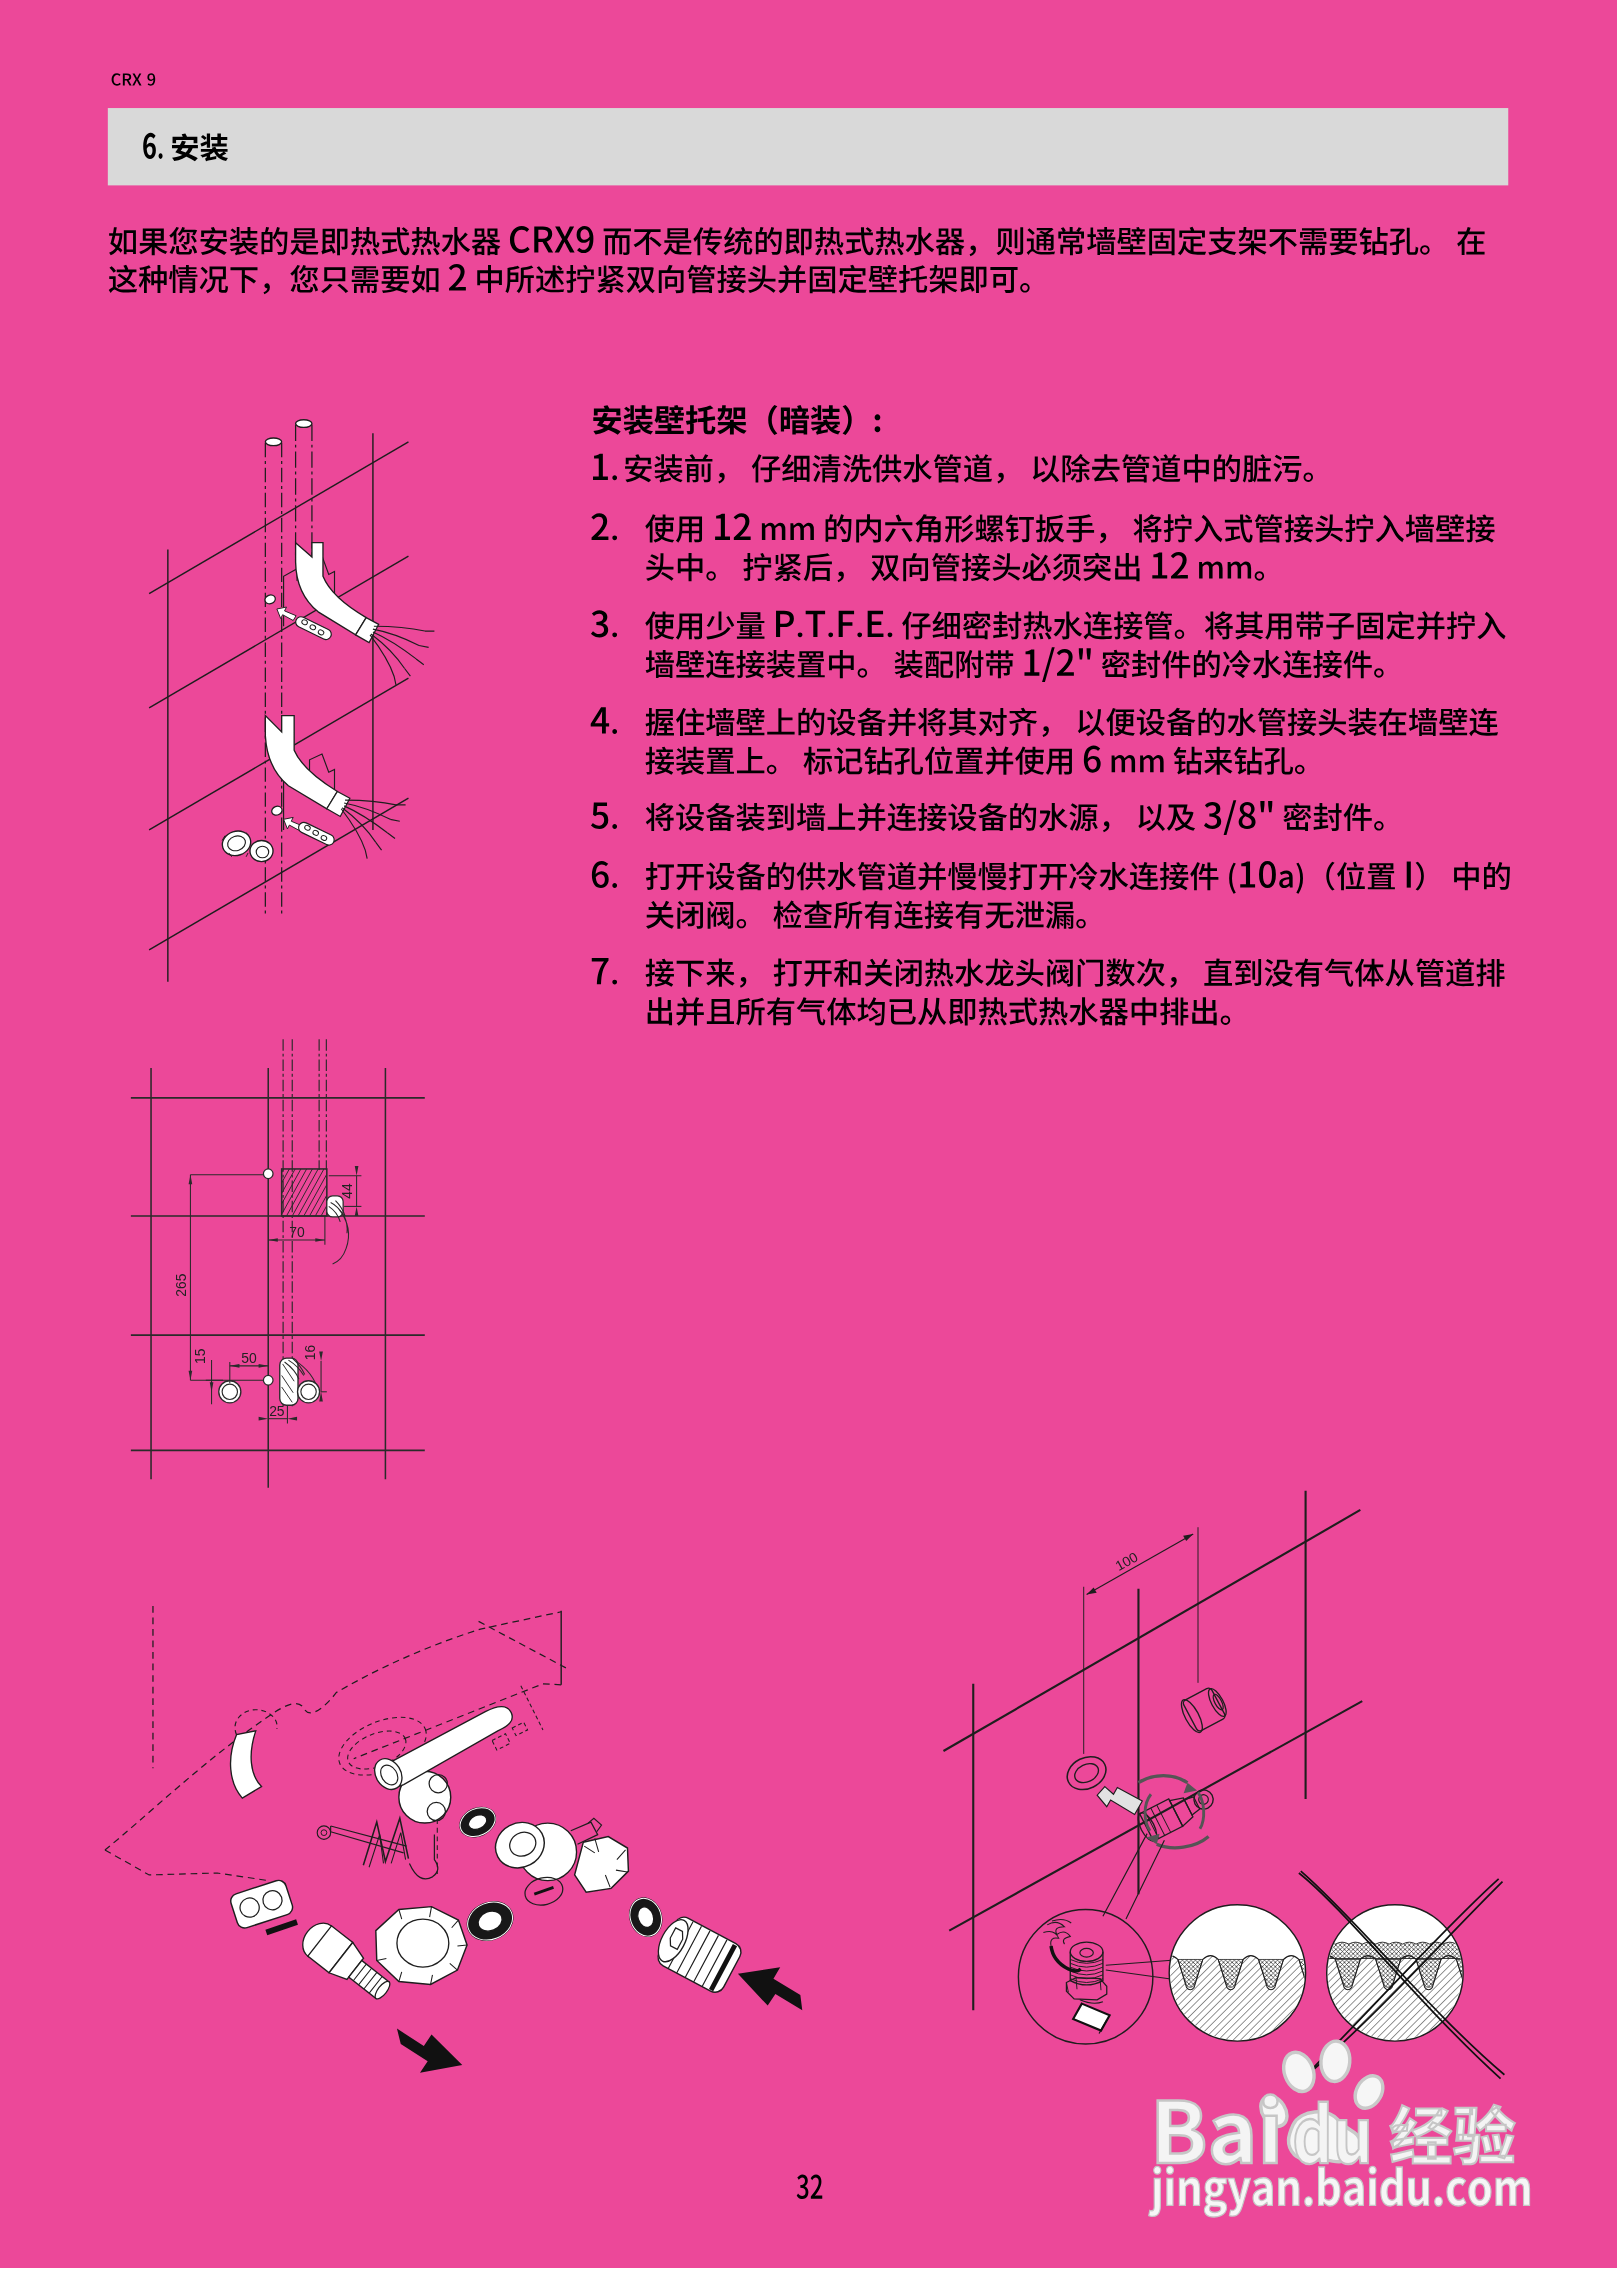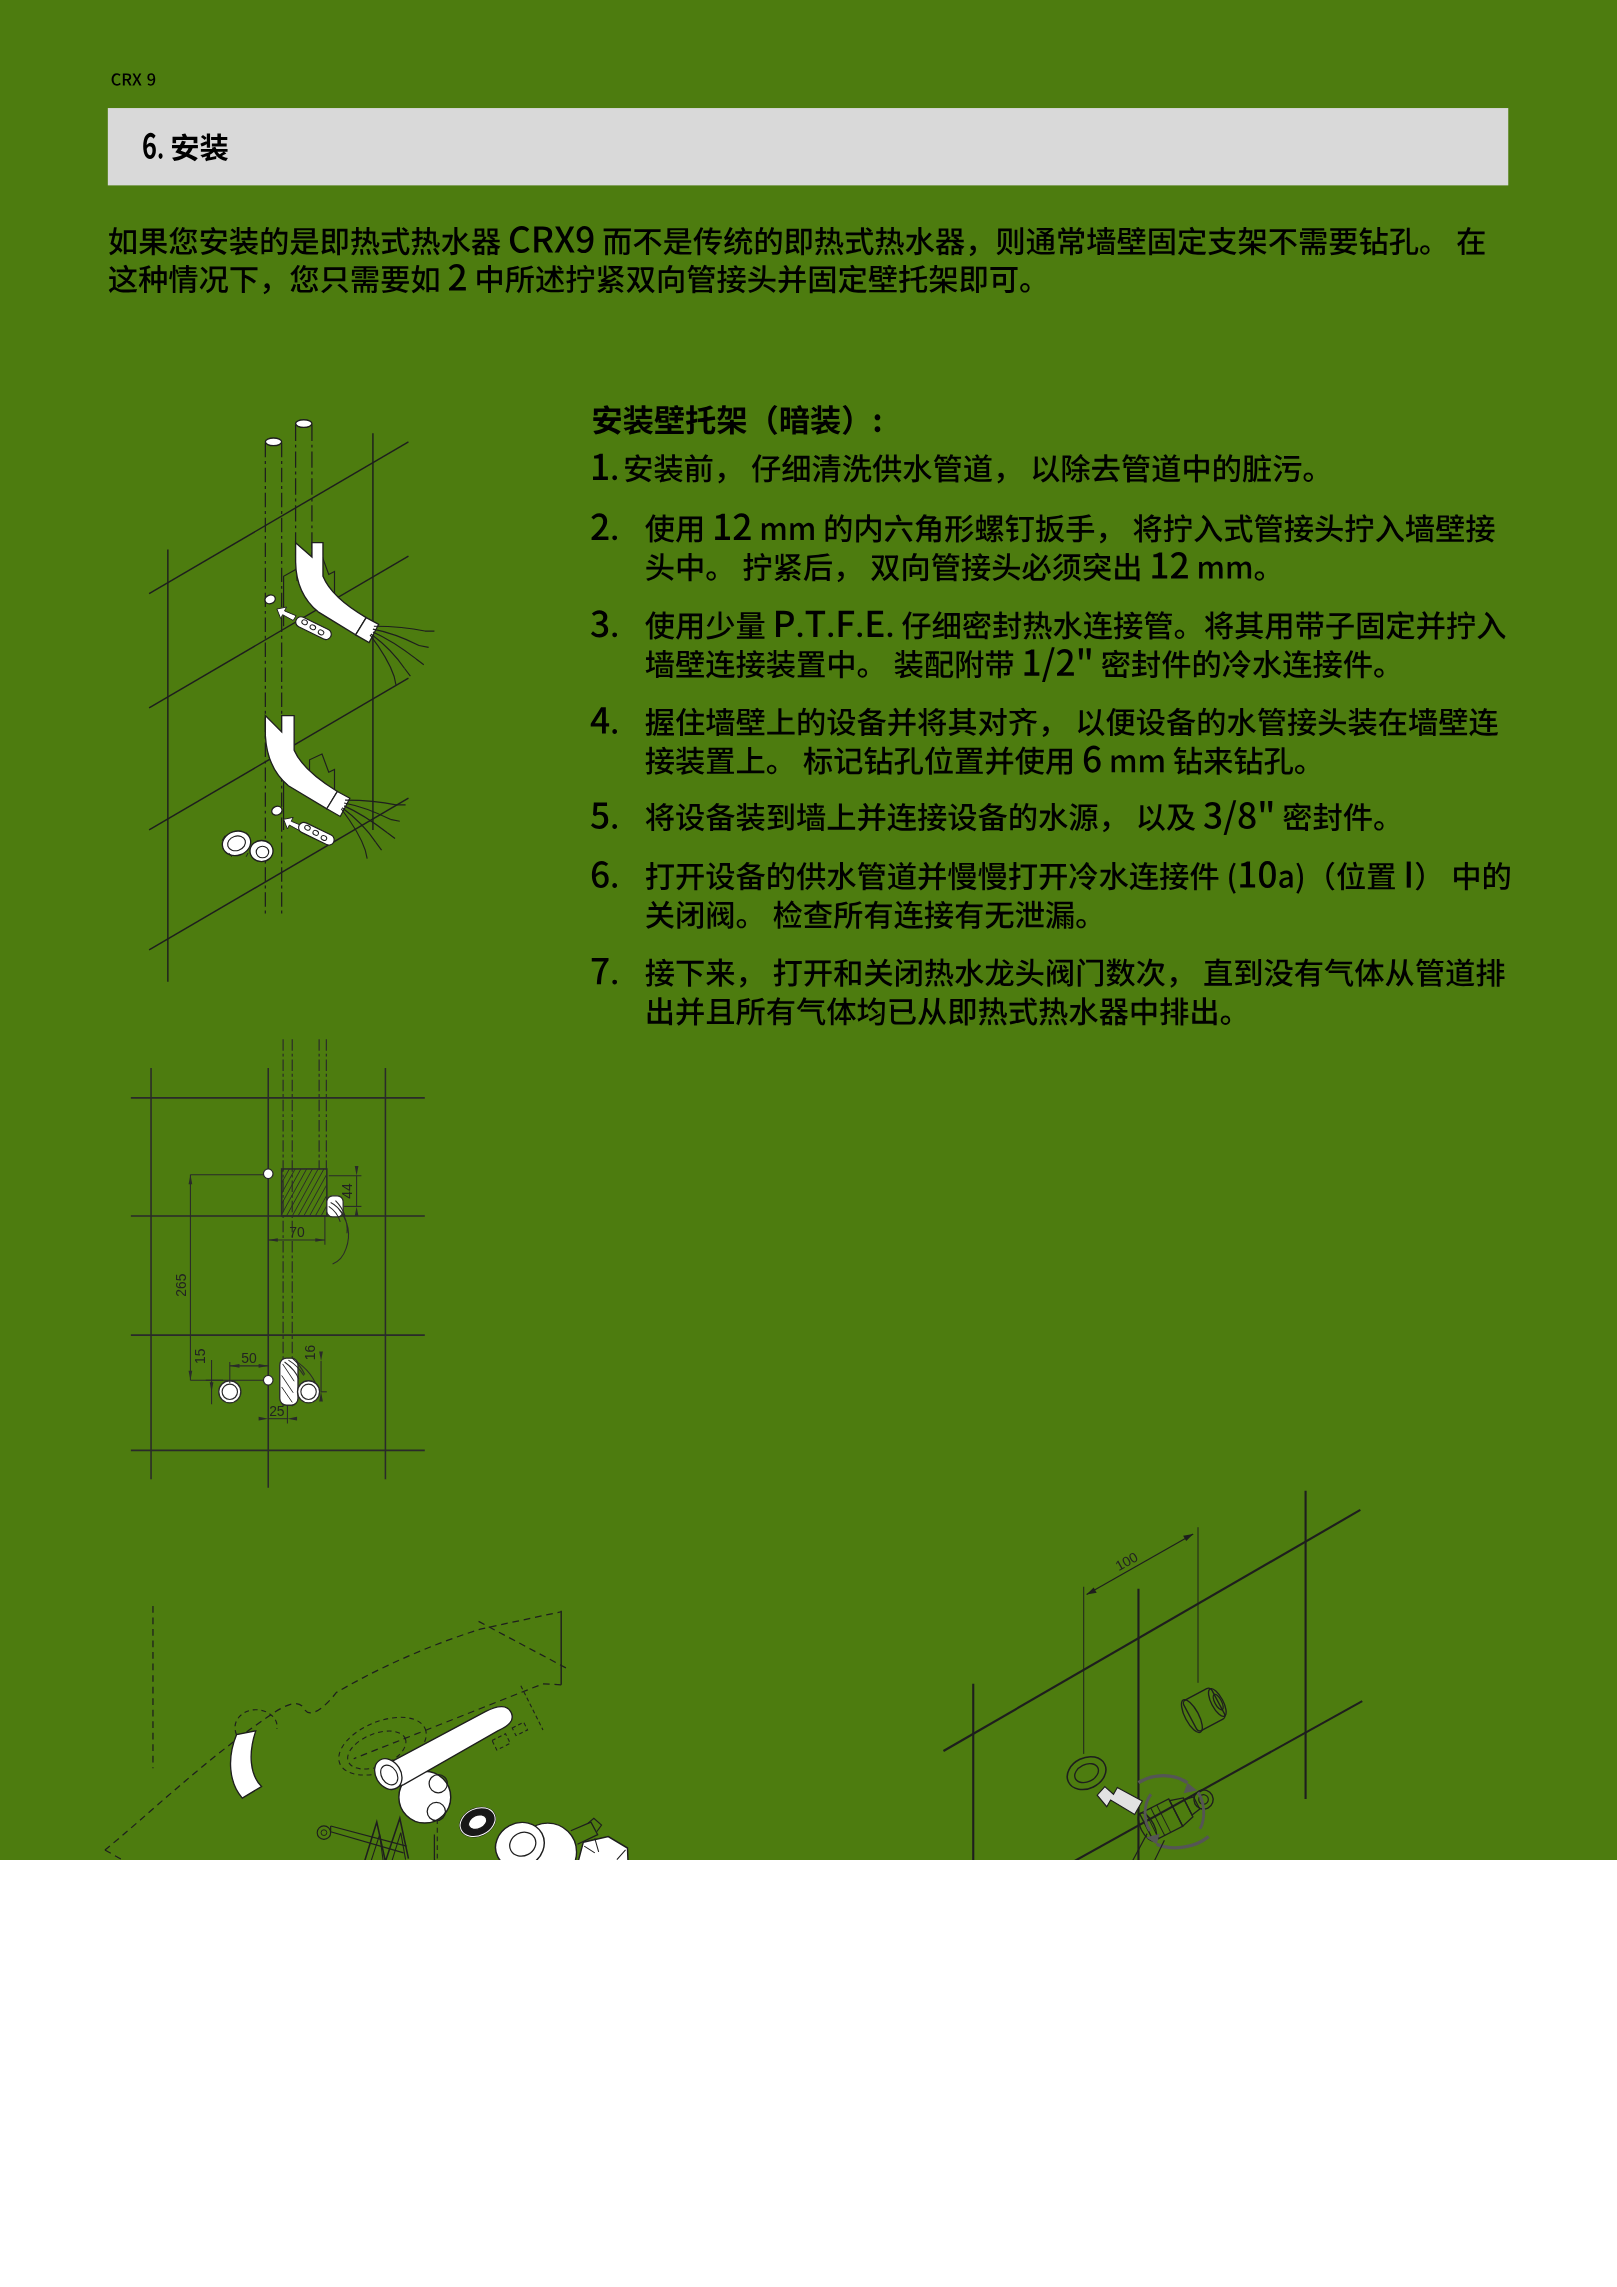--- a/index.html
+++ b/index.html
@@ -1,15 +1,15 @@
 <!DOCTYPE html>
 <html><head><meta charset="utf-8"><title>CRX9 manual p32</title>
 <style>
 html,body{margin:0;padding:0;background:#fff;font-family:"Liberation Sans",sans-serif;}
-#page{position:relative;width:1618px;height:1860px;background:#4d7c0f;overflow:hidden;}
+#page{position:relative;width:1618px;height:2268px;background:#ec4899;overflow:hidden;}
 </style></head>
 <body>
 
 <div id="page">
 <svg width="1618" height="2287" viewBox="0 0 1684 2381">
 <defs>
         <path id="g0" d="M384 -14Q315 -14 256 12Q196 37 151 86Q106 135 81 206Q56 276 56 367Q56 457 82 528Q108 599 153 648Q198 698 259 724Q320 750 390 750Q458 750 511 722Q564 694 598 657L536 583Q507 612 472 630Q436 649 392 649Q328 649 280 615Q231 581 204 519Q176 457 176 370Q176 283 202 220Q228 156 276 122Q324 88 389 88Q439 88 478 110Q518 131 551 167L614 93Q569 41 512 14Q456 -14 384 -14Z"></path>
         <path id="g1" d="M97 0V737H338Q414 737 474 716Q534 696 569 650Q604 603 604 523Q604 446 569 396Q534 346 474 322Q414 297 338 297H213V0ZM213 390H324Q404 390 446 424Q489 457 489 523Q489 590 446 616Q404 643 324 643H213ZM499 0 316 328 402 395 630 0Z"></path>
         <path id="g2" d="M16 0 227 380 29 737H158L247 564Q261 538 274 512Q286 486 304 452H308Q322 486 334 512Q346 538 359 564L445 737H567L370 375L581 0H452L355 183Q341 211 326 240Q311 270 294 303H290Q275 270 261 240Q247 211 233 183L139 0Z"></path>
         <path id="g3" d="M244 -14Q180 -14 134 10Q87 33 55 65L118 137Q140 112 172 97Q204 82 238 82Q273 82 304 98Q336 114 360 150Q383 186 396 246Q410 306 410 393Q410 485 392 544Q374 604 342 632Q309 661 264 661Q232 661 206 642Q180 624 165 590Q150 556 150 508Q150 461 164 428Q177 395 204 378Q231 360 269 360Q304 360 341 382Q378 404 411 454L416 369Q395 341 367 320Q339 299 309 288Q279 276 249 276Q188 276 142 302Q95 328 68 380Q42 431 42 508Q42 581 72 636Q103 690 153 720Q203 750 262 750Q315 750 362 728Q408 707 442 663Q477 619 497 552Q517 485 517 393Q517 285 495 208Q473 130 434 82Q395 33 346 10Q297 -14 244 -14Z"></path>

